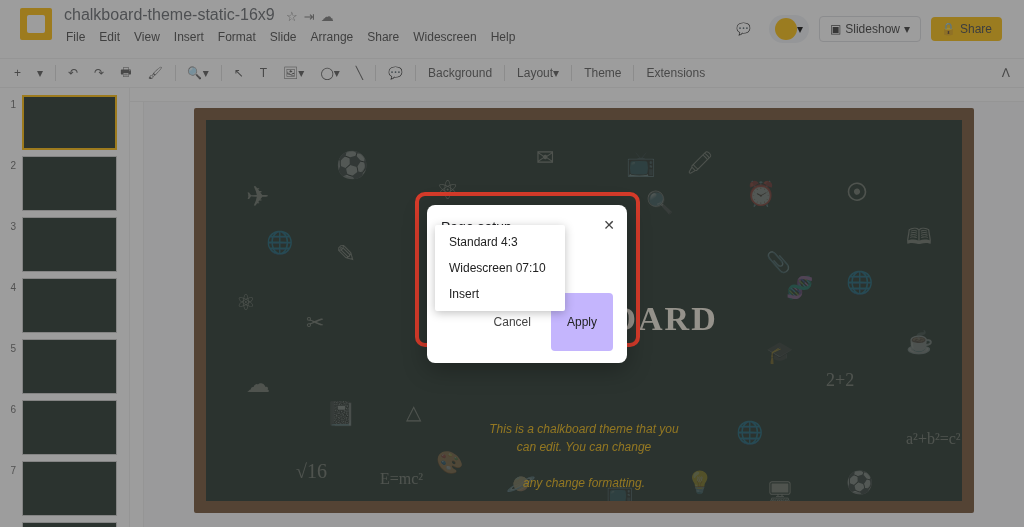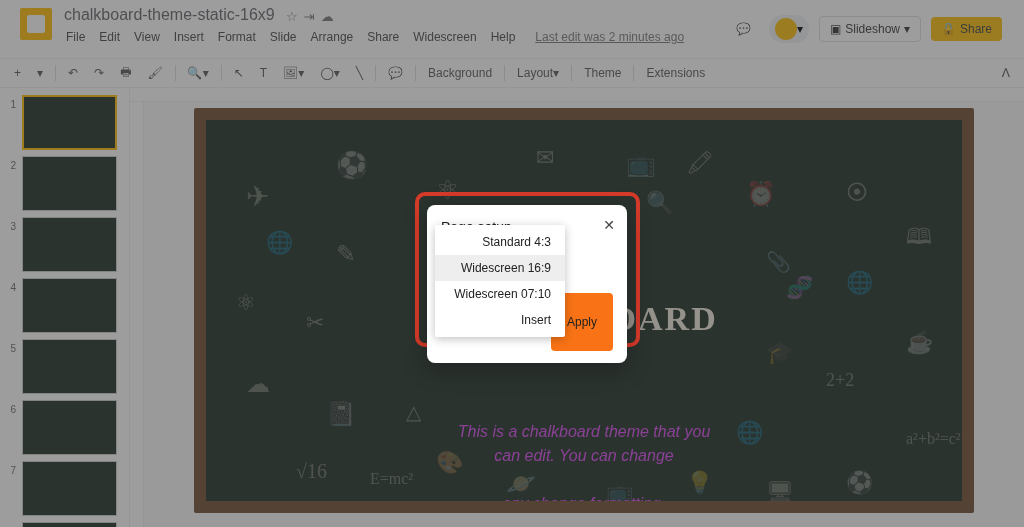--- a/index.html
+++ b/index.html
@@ -31,32 +31,32 @@
 .thumb.sel { border: 2px solid #ffba00; }
 .thumb::after { content: ""; position: absolute; left: 4px; right: 4px; top: 6px; bottom: 6px; opacity: .3; }
 .ruler-area { flex: 1; display: flex; flex-direction: column; background: #fff; position: relative; }
 .hruler { height: 14px; background: #fff; border-bottom: 1px solid #eee; }
 .canvas-wrap { flex: 1; display: flex; }
 .vruler { width: 14px; background: #fff; border-right: 1px solid #eee; }
 .canvas-bg { flex: 1; background: #f8f9fa; display: flex; align-items: flex-start; justify-content: center; padding: 6px 12px 12px 12px; }
 .canvas { width: 780px; height: 405px; border: 12px solid #6d4a2c; background: #1a2a22; border-radius: 2px; position: relative; overflow: hidden; color: #e8e4d8; }
 .doodle { position: absolute; opacity: .35; font-family: serif; }
 .main-title { position: absolute; left: 0; right: 0; top: 180px; text-align: center; font-family: Georgia, serif; font-size: 34px; letter-spacing: 2px; color: #efe9da; font-weight: bold; }
-.sub-text { position: absolute; left: 0; right: 0; top: 300px; text-align: center; font-style: italic; font-size: 16px; color: #d946ef; line-height: 1.5; }
+.sub-text { position: absolute; left: 0; right: 0; top: 300px; text-align: center; font-style: italic; font-size: 12px; color: #eab308; line-height: 1.5; }
 .overlay { position: absolute; inset: 0; background: rgba(60,60,60,.5); }
 .dialog-border { position: absolute; left: 415px; top: 192px; width: 225px; height: 155px; border: 4px solid #d63b2a; border-radius: 10px; }
 .dialog { position: absolute; left: 427px; top: 205px; width: 200px; background: #fff; border-radius: 8px; box-shadow: 0 6px 24px rgba(0,0,0,.3); padding: 14px 14px 12px 14px; }
 .dialog h3 { font-size: 14px; font-weight: 500; color: #202124; margin-bottom: 4px; }
 .close-x { position: absolute; right: 12px; top: 12px; cursor: pointer; color: #444; font-size: 14px; }
-.dropdown { position: absolute; left: 435px; top: 225px; width: 130px; background: #fff; box-shadow: 0 2px 10px rgba(0,0,0,.25); border-radius: 2px; padding: 4px 0; z-index: 10; text-align: right; }
+.dropdown { position: absolute; left: 435px; top: 225px; width: 130px; background: #fff; box-shadow: 0 2px 10px rgba(0,0,0,.25); border-radius: 2px; padding: 4px 0; z-index: 10; }
 .dropdown .opt { padding: 6px 14px; font-size: 12px; color: #222; cursor: pointer; }
 .dropdown .opt.hl { background: #eee; }
 .dlg-buttons { display: flex; justify-content: flex-end; gap: 8px; margin-top: 58px; }
 .btn-cancel { padding: 6px 12px; font-size: 12px; color: #444; background: #fff; border: none; cursor: pointer; }
-.btn-apply { padding: 22px 16px; font-size: 12px; color: #222; background: #f97316; border: none; border-radius: 4px; cursor: pointer; font-weight: 500; }
+.btn-apply { padding: 22px 16px; font-size: 12px; color: #222; background: #c4b5fd; border: none; border-radius: 4px; cursor: pointer; font-weight: 500; }
 </style>
 </head>
 <body>
 
 <div class="header">
   <div class="logo"></div>
   <div class="title-area">
     <div>
       <span class="doc-title">chalkboard-theme-static-16x9</span>
       <span class="title-icons">
@@ -69,21 +69,20 @@
       <span>File</span>
       <span>Edit</span>
       <span>View</span>
       <span>Insert</span>
       <span>Format</span>
       <span>Slide</span>
       <span>Arrange</span>
       <span>Share</span>
       <span>Widescreen</span>
       <span>Help</span>
-      <span class="lastedit">Last edit was 2 minutes ago</span>
     </div>
   </div>
   <div class="header-right">
     <div class="circ-btn">💬</div>
     <div class="present-chip"><div class="inner"></div>▾</div>
     <div class="hdr-btn">
         <span>▣</span>
         <span>Slideshow</span>
         <span>▾</span>
       </div>
@@ -176,21 +175,21 @@
           <span class="doodle" style="left:640px;top:60px;font-size:22px">⦿</span>
           <span class="doodle" style="left:700px;top:100px;font-size:22px">🕮</span>
           <span class="doodle" style="left:60px;top:110px;font-size:22px">🌐</span>
           <span class="doodle" style="left:130px;top:120px;font-size:24px">✎</span>
           <span class="doodle" style="left:30px;top:170px;font-size:22px">⚛</span>
           <span class="doodle" style="left:100px;top:190px;font-size:22px">✂</span>
           <span class="doodle" style="left:40px;top:250px;font-size:24px">☁</span>
           <span class="doodle" style="left:120px;top:280px;font-size:24px">📓</span>
           <span class="doodle" style="left:200px;top:280px;font-size:20px">△</span>
           <span class="doodle" style="left:90px;top:340px;font-size:20px">√16</span>
-          <span class="doodle" style="left:164px;top:350px;font-size:16px">E=mc²</span>
+          <span class="doodle" style="left:174px;top:350px;font-size:16px">E=mc²</span>
           <span class="doodle" style="left:230px;top:330px;font-size:22px">🎨</span>
           <span class="doodle" style="left:300px;top:350px;font-size:24px">🪐</span>
           <span class="doodle" style="left:400px;top:360px;font-size:22px">📺</span>
           <span class="doodle" style="left:480px;top:350px;font-size:22px">💡</span>
           <span class="doodle" style="left:560px;top:360px;font-size:22px">🖥</span>
           <span class="doodle" style="left:640px;top:350px;font-size:22px">⚽</span>
           <span class="doodle" style="left:530px;top:300px;font-size:22px">🌐</span>
           <span class="doodle" style="left:560px;top:220px;font-size:22px">🎓</span>
           <span class="doodle" style="left:620px;top:250px;font-size:18px">2+2</span>
           <span class="doodle" style="left:580px;top:155px;font-size:22px">🧬</span>
@@ -218,16 +217,15 @@
   <div class="close-x">✕</div>
   <h3>Page setup</h3>
   <div class="dlg-buttons">
     <button class="btn-cancel">Cancel</button>
     <button class="btn-apply">Apply</button>
   </div>
 </div>
 
 <div class="dropdown">
   <div class="opt">Standard 4:3</div>
-  <div class="opt hl">Widescreen 16:9</div>
   <div class="opt">Widescreen 07:10</div>
   <div class="opt">Insert</div>
 </div>
 
 </body></html>

